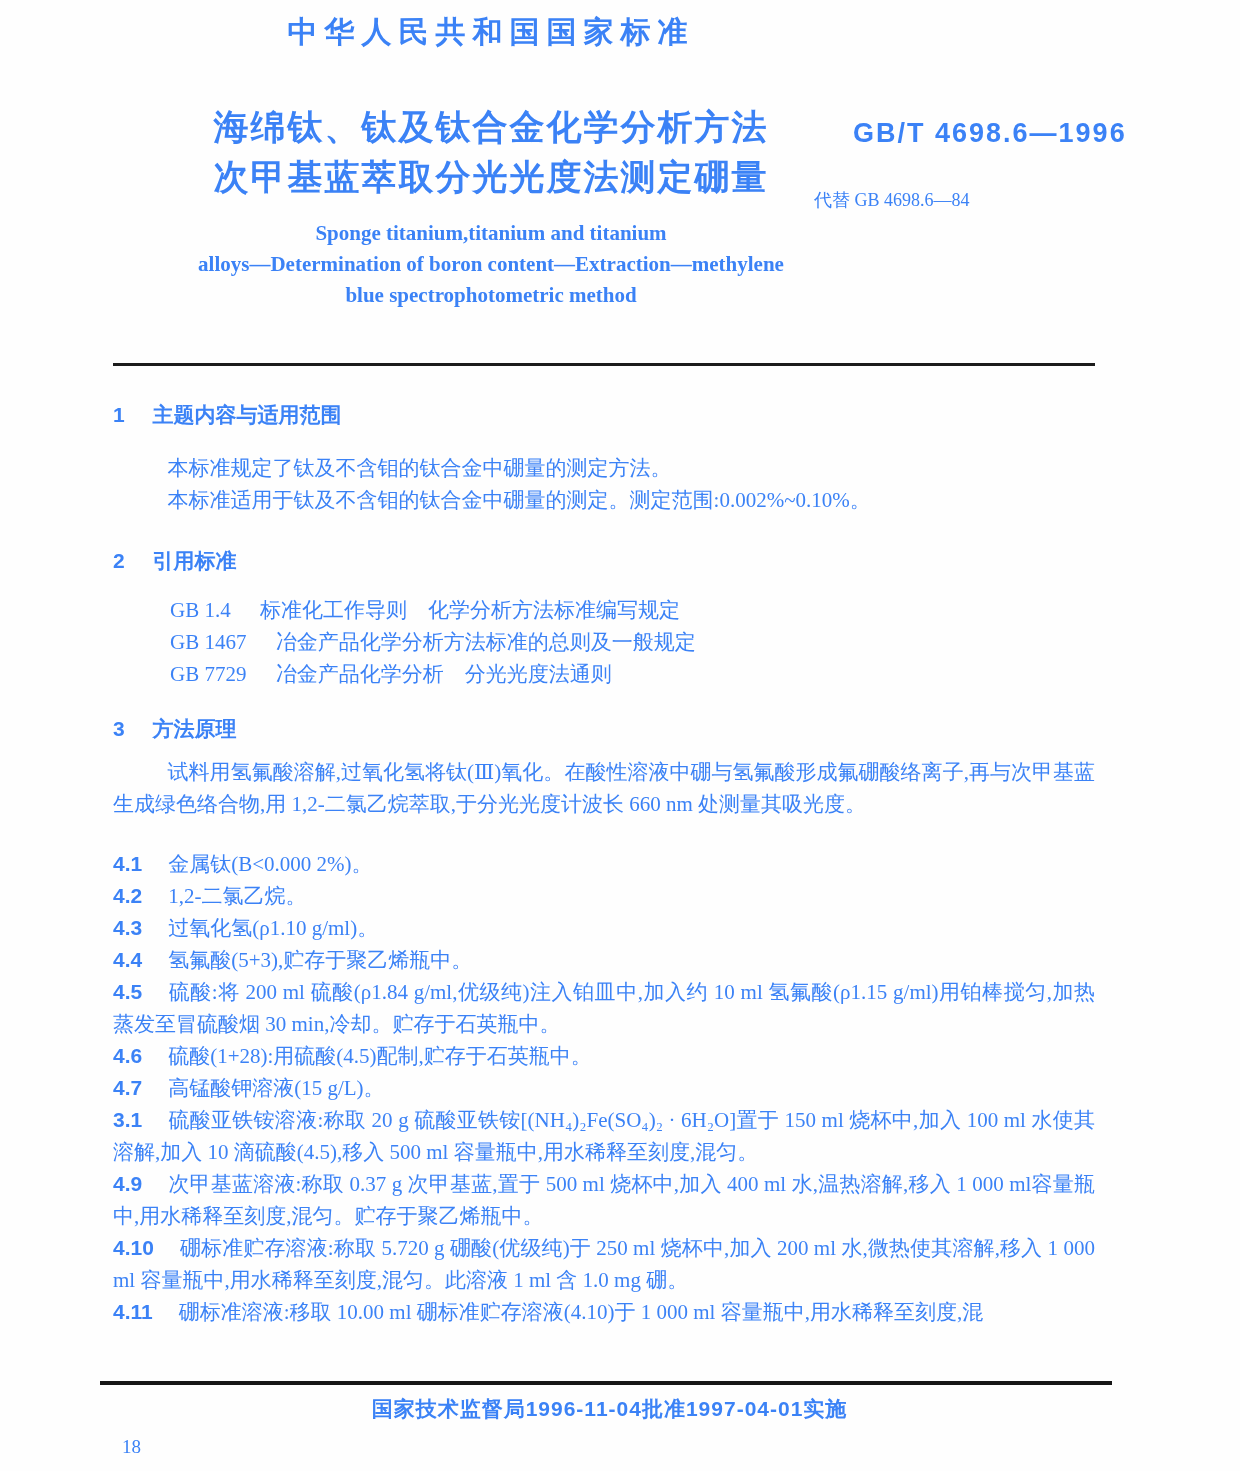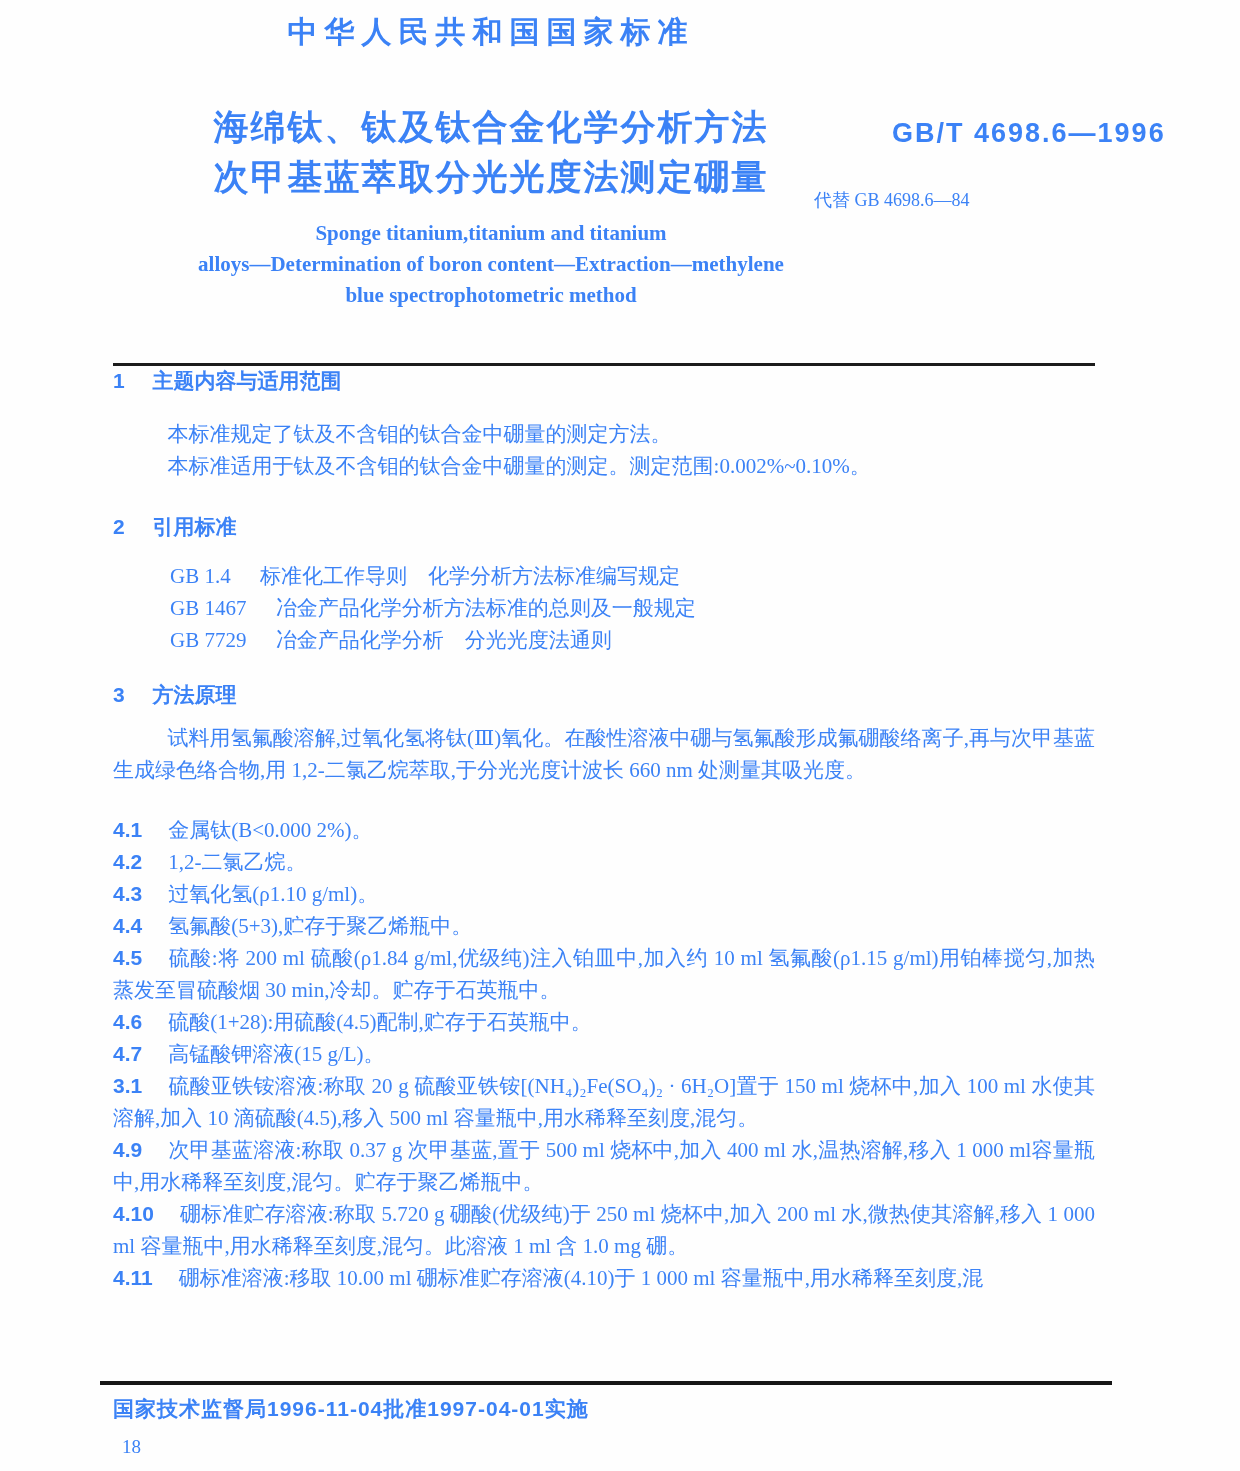--- a/index.html
+++ b/index.html
@@ -23,58 +23,58 @@
   }
   .title-zh { margin-top:52px; }
   .title-zh span {
     display:block;
     font-family:"Liberation Sans","DejaVu Sans",sans-serif;
     font-weight:bold; font-size:35px; line-height:50px; letter-spacing:2px;
   }
   .title-en { margin-top:16px; font-weight:bold; font-size:21px; line-height:31px; }
   .title-en span { display:block; }
   .std-code {
-    position:absolute; left:892px; top:118px;
+    position:absolute; left:853px; top:118px;
     font-family:"Liberation Sans","DejaVu Sans",sans-serif;
     font-weight:bold; font-size:27px; letter-spacing:2px; white-space:nowrap;
   }
   .supersedes { position:absolute; left:814px; top:188px; font-size:18px; white-space:nowrap; }
 
   .rule { margin-top:52px; height:3px; background:#1c1c1c; }
 
   
   .sec-h {
     font-family:"Liberation Sans","DejaVu Sans",sans-serif;
     font-weight:bold; font-size:21px; line-height:30px;
   }
   .sec-num { display:inline-block; margin-right:22px; }
   .body-p { font-size:21px; line-height:32px; text-align:justify; }
   .indent { text-indent:2.6em; }
 
-  .s1 { }
+  .s1 { margin-top:34px; }
   .s1 .paras { margin-top:22px; }
   .s2 { margin-top:30px; }
   .s2 .refs { margin-top:18px; }
   .ref-line { font-size:21px; line-height:32px; margin-left:57px; }
   .ref-code { display:inline-block; margin-right:24px; }
   .s3 { margin-top:24px; }
   .s3 .paras { margin-top:12px; }
   .s4 { margin-top:28px; }
   .s4 .reagents { margin-top:14px; }
   .reagent { font-size:21px; line-height:32px; text-align:justify; }
   .rg-num {
     font-family:"Liberation Sans","DejaVu Sans",sans-serif;
     font-weight:bold; display:inline-block; margin-right:26px;
   }
 
   
   .footer-rule { position:absolute; left:100px; right:128px; top:1381px; height:4px; background:#161616; }
   .footer-row {
     position:absolute; left:113px; right:134px; top:1394px;
-    display:flex; justify-content:flex-start;
+    display:flex; justify-content:center;
     font-family:"Liberation Sans","DejaVu Sans",sans-serif;
     font-weight:bold; font-size:21px; letter-spacing:1px; line-height:30px;
   }
   .page-num { position:absolute; left:122px; top:1436px; font-size:19px; }
 </style>
 </head>
 <body>
 
 <div class="page">
   <div class="content">

